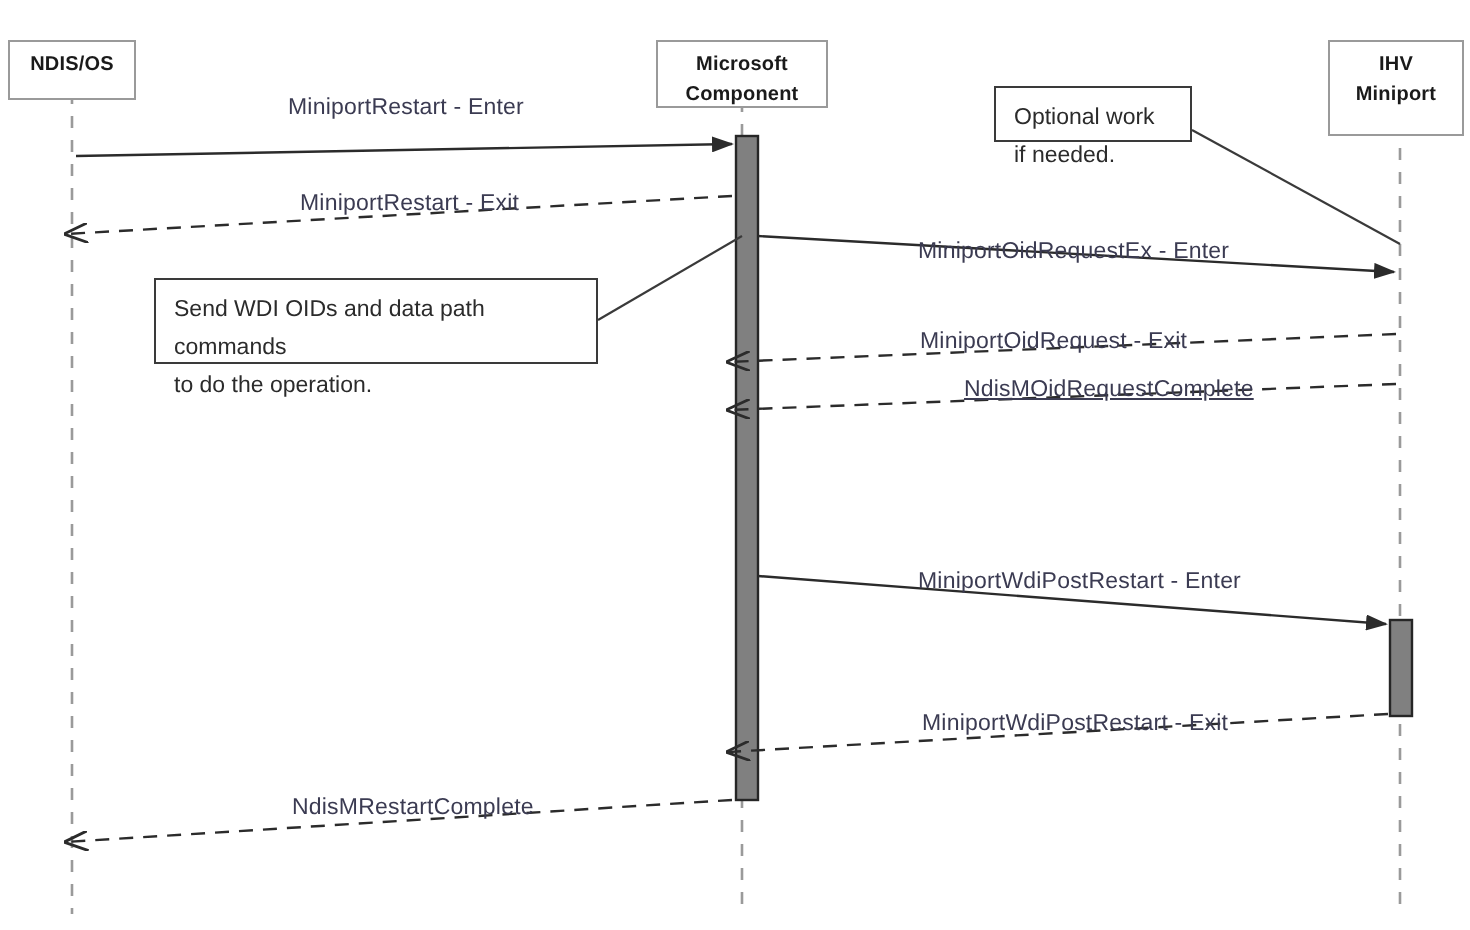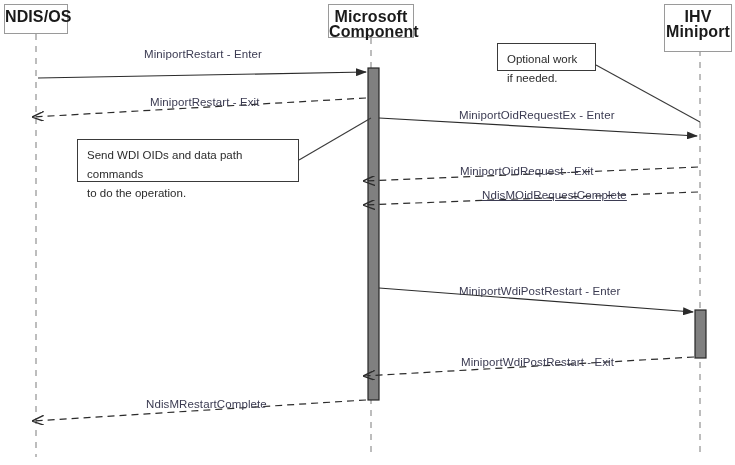--- a/index.html
+++ b/index.html
@@ -23,26 +23,27 @@
     top: 0;
     width: 735px;
     height: 465px;
   }
   .lifeline-box {
     position: absolute;
     box-sizing: border-box;
     border: 1px solid #9a9a9a;
     background: #ffffff;
     text-align: center;
-    font-size: 16px;
+    font-size: 10px;
     font-weight: bold;
     color: #1a1a1a;
     line-height: 15px;
     padding-top: 4px;
     letter-spacing: 0.1px;
+    margin-top: 16px;
   }
   .note-box {
     position: absolute;
     box-sizing: border-box;
     border: 1px solid #3a3a3a;
     background: #ffffff;
     font-size: 11.5px;
     color: #2b2b2b;
     line-height: 19px;
     padding: 6px 9px 6px 9px;
@@ -115,21 +116,21 @@
         <div>if needed.</div>
       </div>
       <div class="note-box" style="left: 77px; top: 139px; width: 222px; height: 43px;">
         <div>Send WDI OIDs and data path commands</div>
         <div>to do the operation.</div>
       </div>
     </div>
   <div id="message-labels">
       <div class="msg-label" style="left: 144px; top: 48px;">MiniportRestart - Enter</div>
       <div class="msg-label" style="left: 150px; top: 96px;">MiniportRestart - Exit</div>
-      <div class="msg-label" style="left: 459px; top: 109px;">MiniportOidRequestEx - Enter</div>
+      <div class="msg-label" style="left: 459px; top: 120px;">MiniportOidRequestEx - Enter</div>
       <div class="msg-label" style="left: 460px; top: 165px;">MiniportOidRequest - Exit</div>
       <div class="msg-label" style="left: 482px; top: 189px; text-decoration: underline;">NdisMOidRequestComplete</div>
       <div class="msg-label" style="left: 459px; top: 285px;">MiniportWdiPostRestart - Enter</div>
       <div class="msg-label" style="left: 461px; top: 356px;">MiniportWdiPostRestart - Exit</div>
       <div class="msg-label" style="left: 146px; top: 398px;">NdisMRestartComplete</div>
     </div>
 
 </div>
 
 </body></html>

